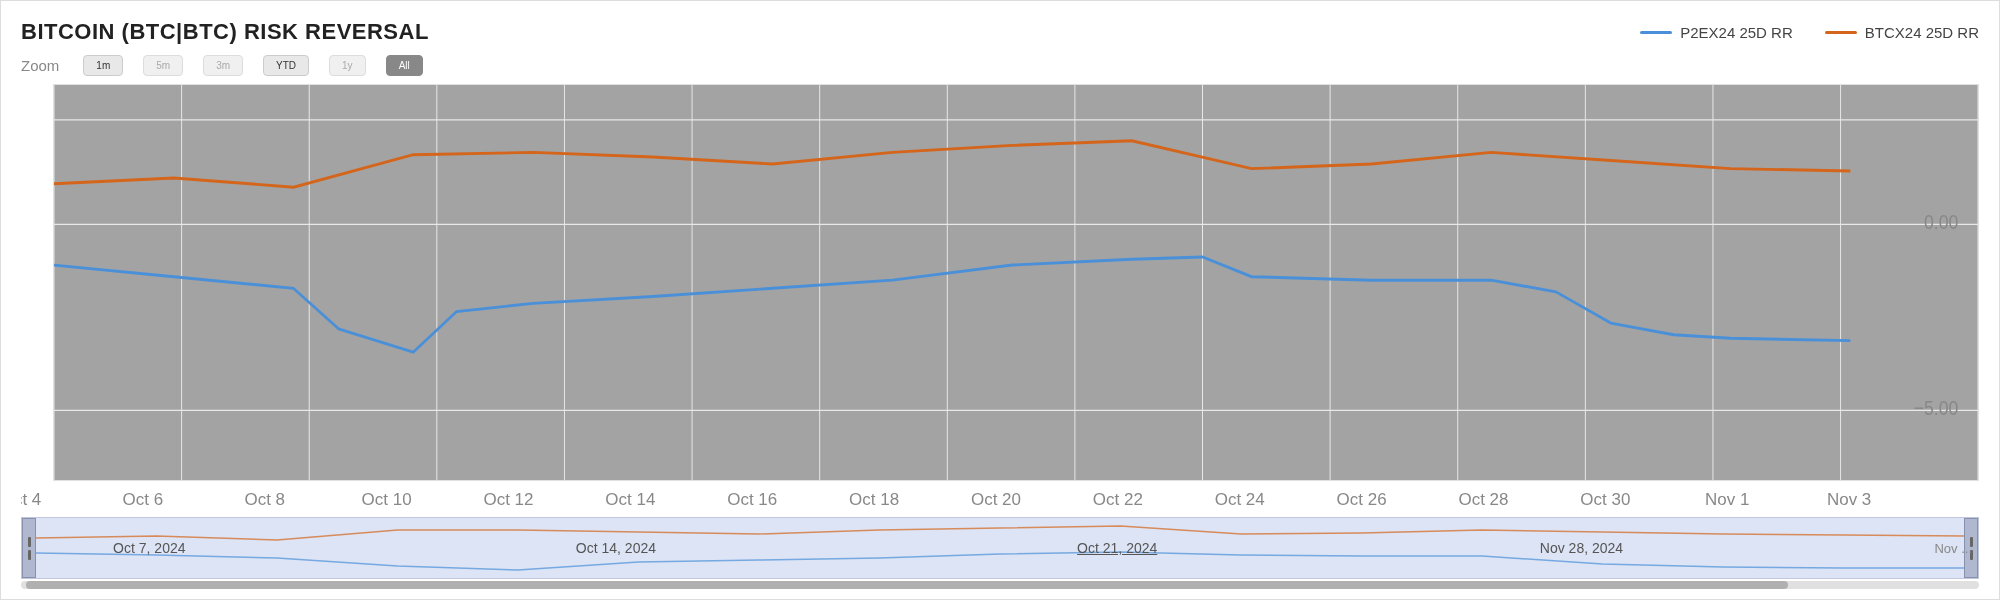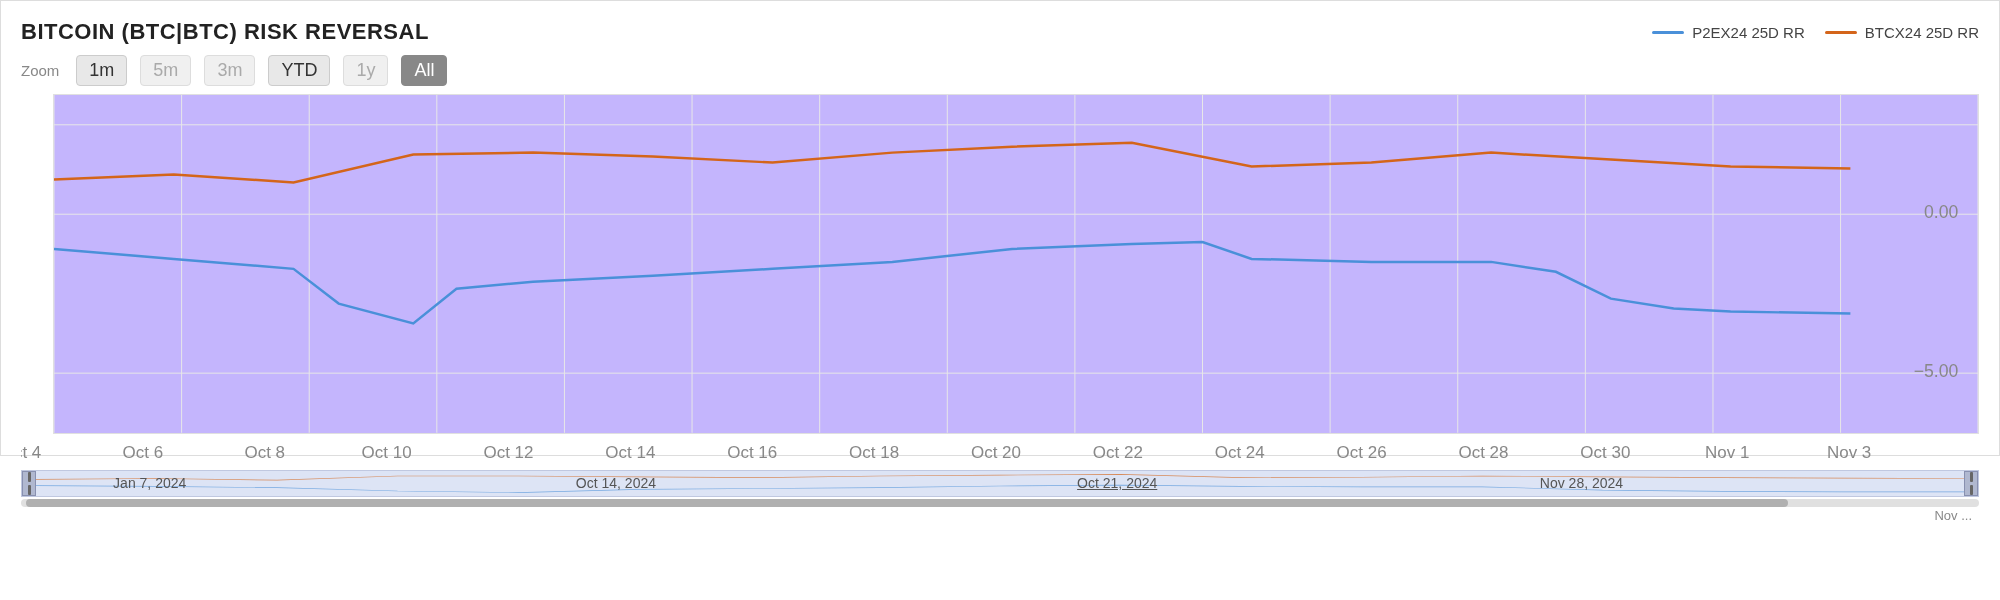--- a/index.html
+++ b/index.html
@@ -5,21 +5,21 @@
     * { box-sizing: border-box; margin: 0; padding: 0; }
     body {
       font-family: Arial, sans-serif;
       background: #fff;
       width: 2000px;
       height: 600px;
       overflow: hidden;
     }
     .container {
       width: 2000px;
-      height: 456px;
+      height: 600px;
       background: #fff;
       border: 1px solid #ddd;
       display: flex;
       flex-direction: column;
       padding: 18px 20px 10px 20px;
     }
     .header-row {
       display: flex;
       align-items: center;
       justify-content: space-between;
@@ -27,69 +27,69 @@
     }
     .title {
       font-size: 22px;
       font-weight: bold;
       color: #222;
       letter-spacing: 0.5px;
     }
     .legend {
       display: flex;
       align-items: center;
-      gap: 20px;
+      gap: 32px;
       font-size: 15px;
       color: #444;
     }
     .legend-item {
       display: flex;
       align-items: center;
       gap: 8px;
     }
     .legend-line {
       width: 32px;
       height: 3px;
       border-radius: 2px;
     }
     .zoom-row {
       display: flex;
       align-items: center;
-      gap: 13px;
+      gap: 20px;
       margin-bottom: 8px;
     }
     .zoom-label {
       font-size: 15px;
       color: #888;
       margin-right: 4px;
     }
     .zoom-btn {
       padding: 4px 12px;
       border: 1px solid #ddd;
       border-radius: 4px;
       background: #f0f0f0;
       color: #aaa;
-      font-size: 18px;
+      font-size: 10px;
       cursor: pointer;
     }
     .zoom-btn.active {
       background: #888;
       color: #ffffff;
       border-color: #888;
     }
     .zoom-btn.active-light {
       background: #e8e8e8;
       color: #333;
       border-color: #ccc;
     }
     .chart-area {
       flex: 1;
       position: relative;
       border: 1px solid #e0e0e0;
-      background: #c4b5fd;
+      background: #a3a3a3;
       margin-bottom: 4px;
       margin-left: 32px;
     }
     .chart-svg {
       width: 100%;
       height: 100%;
     }
     .navigator {
       height: 62px;
       background: #dde4f5;
@@ -136,21 +136,20 @@
       font-weight: 500;
     }
     .nav-right-label {
       position: absolute;
       right: 0;
       font-size: 13px;
       color: #888;
       padding-right: 6px;
       top: 50%;
       transform: translateY(-50%);
-      margin-top: 32px;
     }
     .scrollbar {
       height: 8px;
       background: #e0e0e0;
       border-radius: 4px;
       margin-top: 2px;
     }
     .scrollbar-thumb {
       height: 8px;
       background: #b0b0b0;
@@ -288,21 +287,21 @@
         <div class="navigator-handle-line"></div>
       </div>
     </div>
     <div class="navigator-inner">
 
       <svg width="100%" height="100%" style="position:absolute;top:0;left:0;" viewBox="0 0 1920 60" preserveAspectRatio="none">
         <polyline fill="none" stroke="#d4651a" stroke-width="1.5" opacity="0.7" points="0,20 120,18 240,22 360,12 480,12 600,14 720,16 840,12 960,10 1080,8 1200,16 1320,15 1440,12 1560,14 1680,16 1800,17 1920,18"></polyline>
         <polyline fill="none" stroke="#4a90d9" stroke-width="1.5" opacity="0.7" points="0,35 120,37 240,40 360,48 480,52 600,44 720,42 840,40 960,36 1080,34 1200,37 1320,38 1440,38 1560,46 1680,49 1800,50 1920,50"></polyline>
       </svg>
 
-      <span class="navigator-label" style="left:4%;">Jan 7, 2024</span>
+      <span class="navigator-label" style="left:4%;">Oct 7, 2024</span>
       <span class="navigator-label" style="left:28%;">Oct 14, 2024</span>
       <span class="navigator-label" style="left:54%;text-decoration:underline;">Oct 21, 2024</span>
       <span class="navigator-label" style="left:78%;">Nov 28, 2024</span>
     </div>
     <div class="navigator-handle">
       <div class="navigator-handle-lines">
         <div class="navigator-handle-line"></div>
         <div class="navigator-handle-line"></div>
       </div>
     </div>

